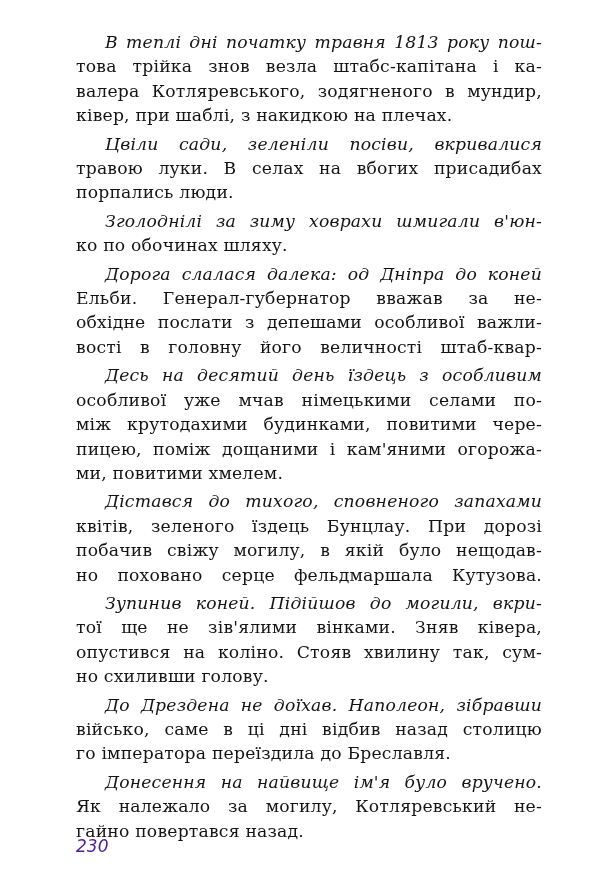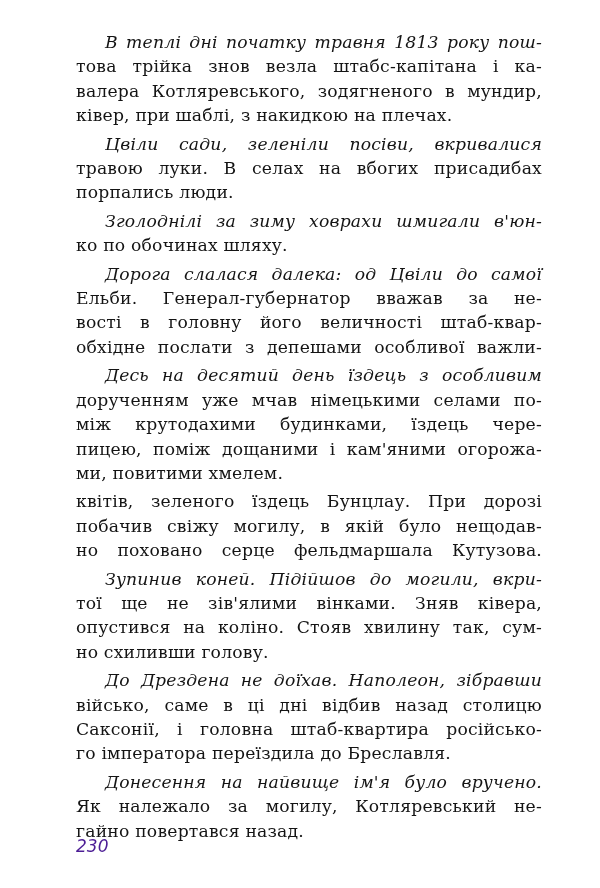--- a/index.html
+++ b/index.html
@@ -63,47 +63,47 @@
   <p class="para">
     <span class="line first">Цвіли сади, зеленіли посіви, вкривалися</span>
     <span class="line">травою луки. В селах на вбогих присадибах</span>
     <span class="line last">порпались люди.</span>
   </p>
   <p class="para">
     <span class="line first">Зголоднілі за зиму ховрахи шмигали в'юн-</span>
     <span class="line last">ко по обочинах шляху.</span>
   </p>
   <p class="para">
-    <span class="line first">Дорога слалася далека: од Цвіли до самої</span>
+    <span class="line first">Дорога слалася далека: од Дніпра до коней</span>
     <span class="line">Ельби. Генерал-губернатор вважав за не-</span>
+    <span class="line">обхідне послати з депешами особливої важли-</span>
     <span class="line">вості в головну його величності штаб-квар-</span>
-    <span class="line">обхідне послати з депешами особливої важли-</span>
   </p>
   <p class="para">
     <span class="line first">Десь на десятий день їздець з особливим</span>
-    <span class="line">дорученням уже мчав німецькими селами по-</span>
-    <span class="line">між крутодахими будинками, їздець чере-</span>
+    <span class="line">особливої уже мчав німецькими селами по-</span>
+    <span class="line">між крутодахими будинками, повитими чере-</span>
     <span class="line">пицею, поміж дощаними і кам'яними огорожа-</span>
     <span class="line last">ми, повитими хмелем.</span>
   </p>
   <p class="para">
+    <span class="line first">Дістався до тихого, сповненого запахами</span>
     <span class="line">квітів, зеленого їздець Бунцлау. При дорозі</span>
     <span class="line">побачив свіжу могилу, в якій було нещодав-</span>
     <span class="line">но поховано серце фельдмаршала Кутузова.</span>
   </p>
   <p class="para">
     <span class="line first">Зупинив коней. Підійшов до могили, вкри-</span>
     <span class="line">тої ще не зів'ялими вінками. Зняв ківера,</span>
     <span class="line">опустився на коліно. Стояв хвилину так, сум-</span>
     <span class="line last">но схиливши голову.</span>
   </p>
   <p class="para">
     <span class="line first">До Дрездена не доїхав. Наполеон, зібравши</span>
     <span class="line">військо, саме в ці дні відбив назад столицю</span>
-    <span class="line">Саксонії, і головна штаб-квартира російсько-</span>
     <span class="line last">го імператора переїздила до Бреславля.</span>
   </p>
   <p class="para">
     <span class="line first">Донесення на найвище ім'я було вручено.</span>
     <span class="line">Як належало за могилу, Котляревський не-</span>
     <span class="line last">гайно повертався назад.</span>
   </p>
 </div>
 
 <div class="page-number">230</div>

